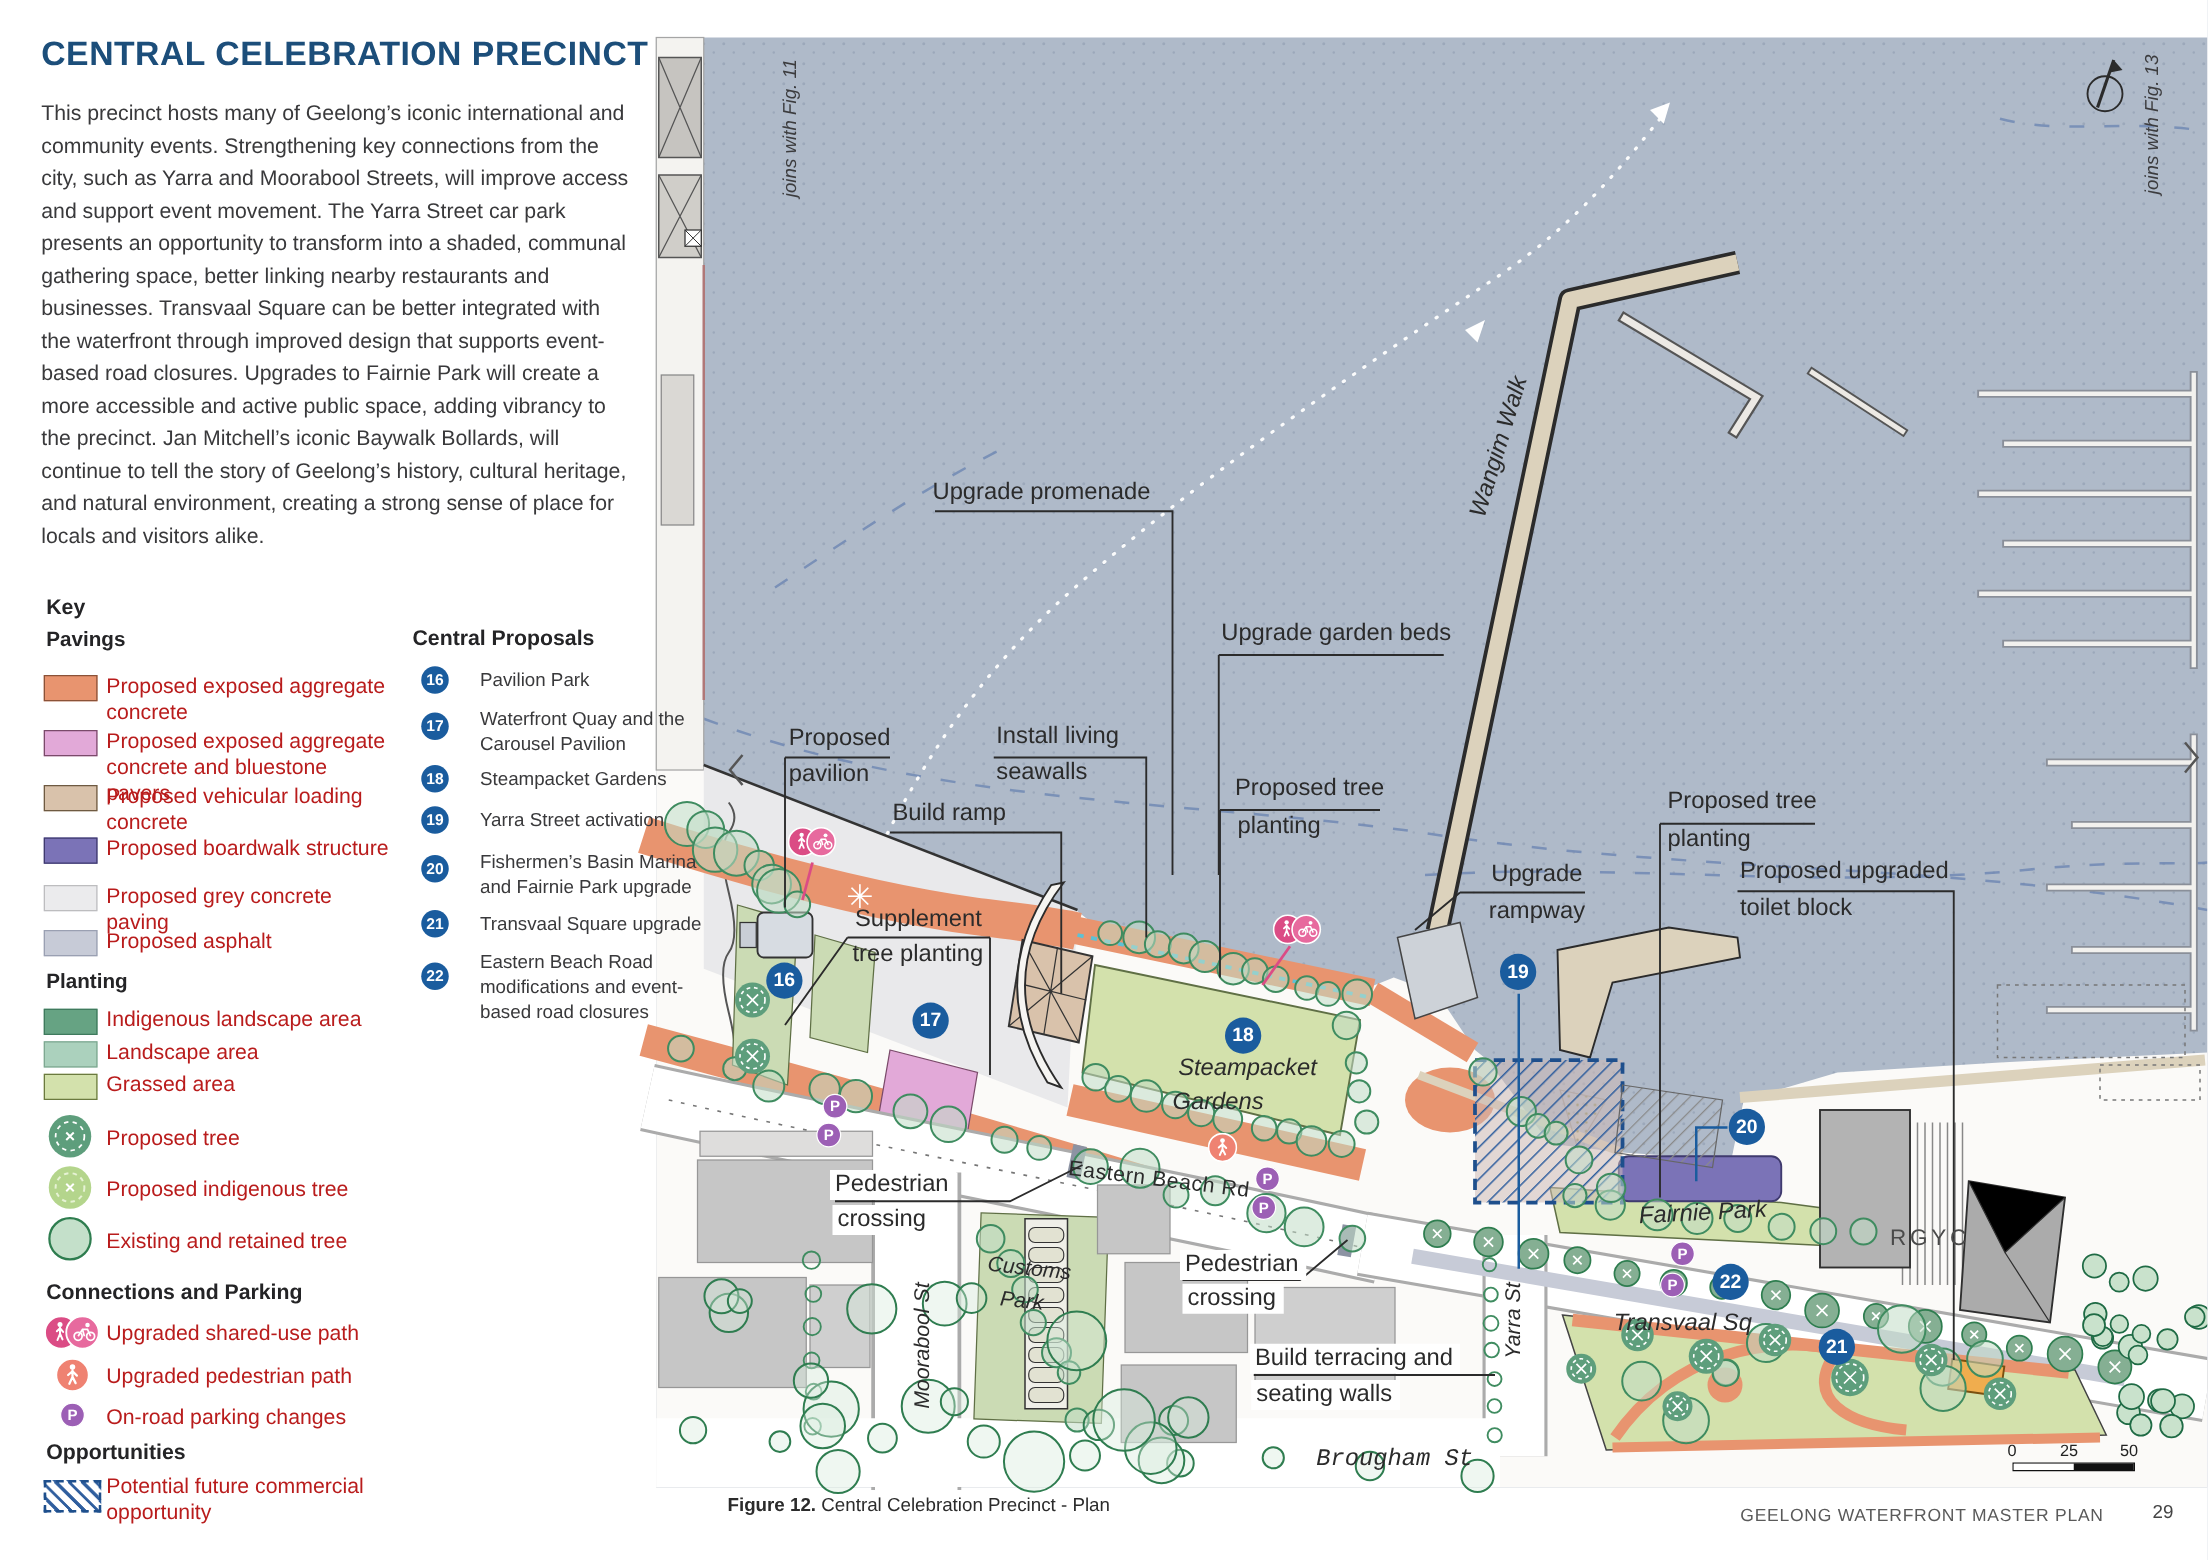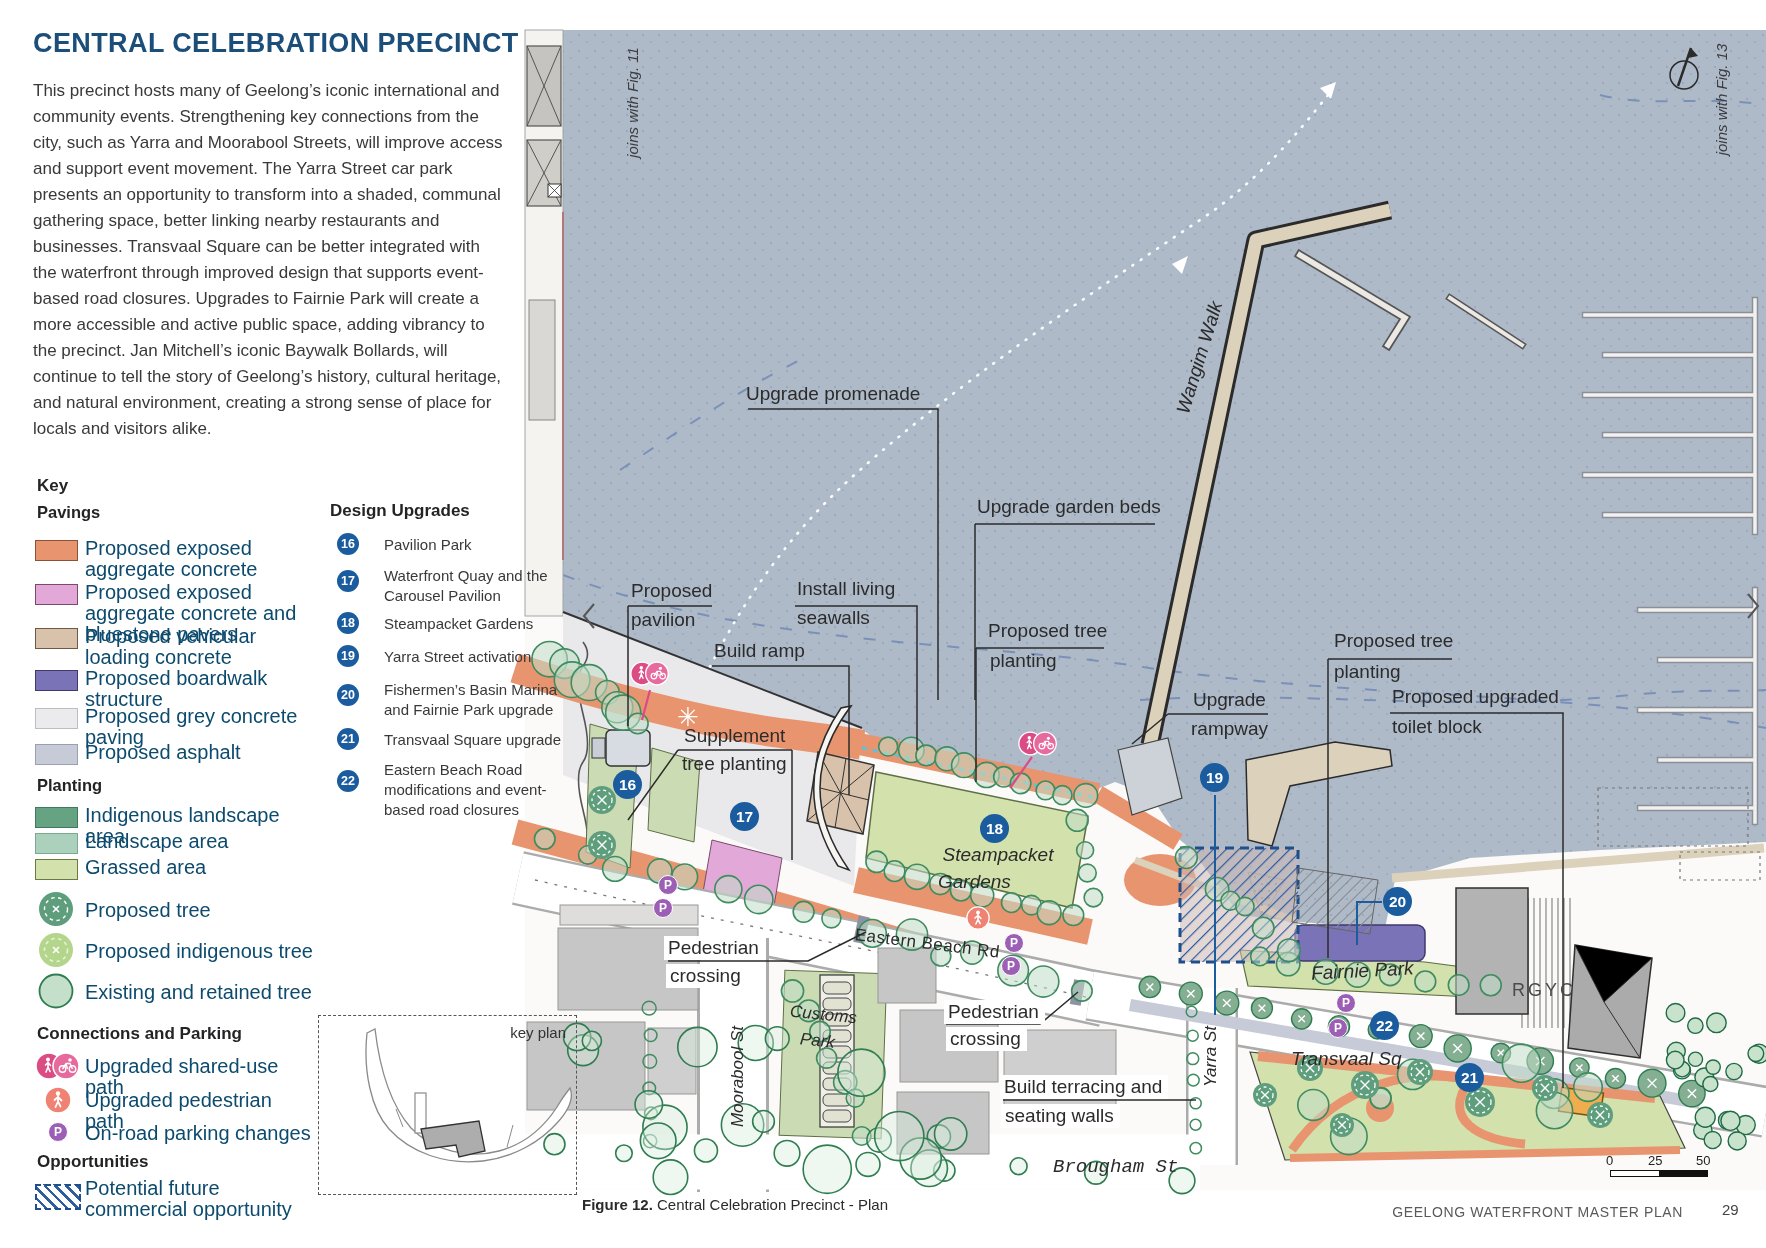--- a/index.html
+++ b/index.html
@@ -6,21 +6,21 @@
   #page{position:relative;width:1766px;height:1248px;background:#ffffff;overflow:hidden;
         font-family:"Liberation Sans",sans-serif;color:#3a3a3c;}
   .abs{position:absolute;}
   
   #title{left:33px;top:28px;font-size:27px;font-weight:bold;color:#1c4e7a;letter-spacing:.4px;}
   #body-text{left:33px;top:78px;width:470px;font-size:17px;line-height:26px;color:#39393b;}
   .sec-h{font-weight:bold;font-size:17px;color:#242426;}
   .sub-h{font-weight:bold;font-size:16.5px;color:#242426;}
   .leg-row{position:absolute;left:35px;}
   .sw{position:absolute;left:0;top:2px;width:43px;height:21px;border:1px solid #6c6c6c;box-sizing:border-box;}
-  .leg-label{position:absolute;left:50px;top:0;width:230px;font-size:20px;line-height:21px;color:#0c4a6e;}
+  .leg-label{position:absolute;left:50px;top:0;width:230px;font-size:17px;line-height:21px;color:#b91c1c;}
   .hatchbox{width:46px;height:26px;border:2px dashed #1e4f8c;box-sizing:border-box;
      background:repeating-linear-gradient(45deg,#ffffff 0 5px,#2f5e9e 5px 7.5px);}
   
   .prop-badge{position:absolute;width:22px;height:22px;border-radius:50%;background:#1a5c9e;color:#fff;
      font-size:12.5px;font-weight:bold;display:flex;align-items:center;justify-content:center;}
   .prop-label{position:absolute;left:47px;top:2px;width:180px;font-size:15px;line-height:20px;color:#39393b;}
   
   #keyplan{left:318px;top:1015px;width:259px;height:180px;border:1.5px dashed #555;box-sizing:border-box;}
   #keyplan-label{position:absolute;right:10px;top:8px;font-size:15px;color:#333;}
   
@@ -603,21 +603,21 @@
     <span class="p-icon" style="left:13px;top:2px;position:absolute;">P</span>
     <span class="leg-label" style="top:3px;">On-road parking changes</span>
     </div>
 
   <div class="abs sec-h" style="left:37px;top:1152px;">Opportunities</div>
   <div class="leg-row" style="top:1178px;">
     <span class="hatchbox" style="position:absolute;left:0;top:6px;"></span>
     <span class="leg-label">Potential future commercial opportunity</span>
     </div>
 
-  <div class="abs sec-h" style="left:330px;top:501px;">Design Upgrades</div>
+  <div class="abs sec-h" style="left:330px;top:501px;">Central Proposals</div>
   <div class="abs" style="left:337px;top:533px;">
     <span class="prop-badge">16</span>
     <span class="prop-label">Pavilion Park</span>
     </div>
   <div class="abs" style="left:337px;top:564px;">
     <span class="prop-badge" style="top:6px;position:relative;">17</span>
     <span class="prop-label">Waterfront Quay and the Carousel Pavilion</span>
     </div>
   <div class="abs" style="left:337px;top:612px;">
     <span class="prop-badge">18</span>
@@ -633,32 +633,20 @@
     </div>
   <div class="abs" style="left:337px;top:728px;">
     <span class="prop-badge">21</span>
     <span class="prop-label">Transvaal Square upgrade</span>
     </div>
   <div class="abs" style="left:337px;top:758px;">
     <span class="prop-badge" style="top:12px;position:relative;">22</span>
     <span class="prop-label">Eastern Beach Road modifications and event-based road closures</span>
     </div>
 
-  <div class="abs" id="keyplan">
-    <span id="keyplan-label">key plan</span>
-    <svg width="255" height="175" viewBox="318 1015 255 175" style="position:absolute;left:0;top:0;">
-      <path d="M 366,1032 L 374,1028 C 378,1062 388,1102 410,1127 C 432,1150 468,1158 498,1150
-               C 524,1143 543,1126 556,1106 C 560,1099 565,1092 569,1087 C 573,1097 567,1110 556,1122
-               C 540,1140 514,1156 482,1160 C 444,1164 410,1152 388,1128 C 370,1108 362,1070 366,1032 Z" fill="#ffffff" stroke="#8a8a8a" stroke-width="1.3"></path>
-      <rect x="414" y="1092" width="11" height="40" fill="#ffffff" stroke="#8a8a8a" stroke-width="1.2"></rect>
-      <path d="M 420,1128 L 478,1120 L 484,1150 L 458,1156 L 455,1144 L 425,1148 Z" fill="#adadad" stroke="#333" stroke-width="1.3"></path>
-      <line x1="395" y1="1108" x2="402" y2="1126" stroke="#8a8a8a" stroke-width="1"></line>
-      <line x1="512" y1="1124" x2="506" y2="1146" stroke="#8a8a8a" stroke-width="1"></line>
-    </svg>
-  </div>
 
   <div class="lbl" style="left:746px;top:384px;">Upgrade promenade</div>
   <div class="lbl" style="left:977px;top:497px;">Upgrade garden beds</div>
   <div class="lbl" style="left:797px;top:579px;">Install living</div>
   <div class="lbl" style="left:797px;top:608px;">seawalls</div>
   <div class="lbl" style="left:714px;top:641px;text-align:right;">Build ramp</div>
   <div class="lbl" style="left:631px;top:581px;">Proposed</div>
   <div class="lbl" style="left:631px;top:610px;">pavilion</div>
   <div class="lbl" style="left:684px;top:726px;">Supplement</div>
   <div class="lbl" style="left:682px;top:754px;">tree planting</div>

